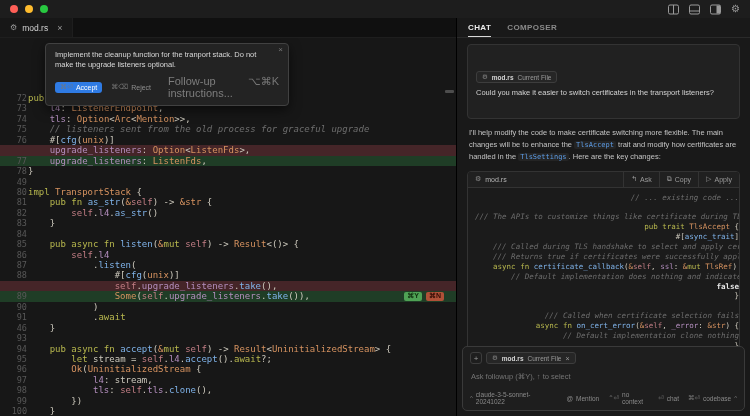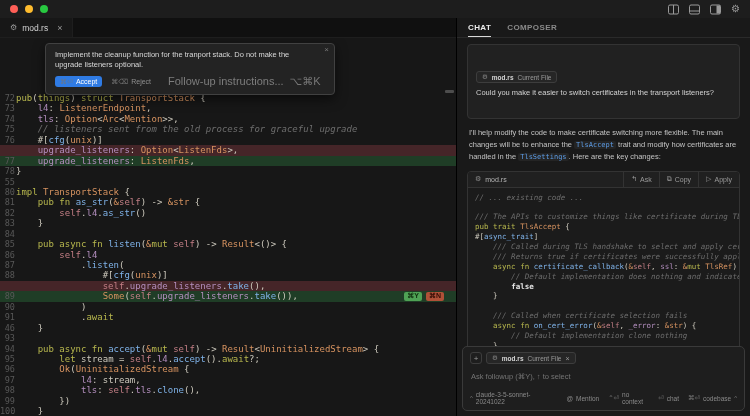--- a/index.html
+++ b/index.html
@@ -22,21 +22,21 @@
   
   .tabbar { height:20px; background:#101010; display:flex; border-bottom:1px solid #1e1e1e; }
   .tab { background:#171717; padding:0 10px; display:flex; align-items:center; gap:5px; font-size:8.5px; color:#d2d2d2; border-right:1px solid #1e1e1e; }
   .tab .tab-gear { font-size:8px; color:#999; }
   .tab .tab-close { color:#9a9a9a; font-size:9px; margin-left:4px; }
 
   
   .editor { position:absolute; top:20px; left:0; right:0; bottom:0; overflow:hidden; }
   .code-lines { padding-top:55px; font-family:"DejaVu Sans Mono",monospace; font-size:9px; }
   .line { display:flex; height:10.45px; line-height:10.5px; position:relative; }
-  .gutter { width:16px; text-align:right; padding-right:1px; color:#585858; font-size:8.5px; flex:none; }
+  .gutter { width:28px; text-align:right; padding-right:1px; color:#585858; font-size:8.5px; flex:none; }
   .code { white-space:pre; }
   .line.removed { background:#452528; }
   .line.added { background:#1f3d26; }
   .diff-badges { position:absolute; right:12px; top:1px; display:flex; gap:4px; }
   .badge { font-size:7px; font-weight:bold; padding:0 3px; border-radius:2px; height:8.5px; line-height:8.5px; font-family:"Liberation Sans",sans-serif; }
   .badge.accept { background:#4fa255; color:#11300f; }
   .badge.reject { background:#b05138; color:#330d06; }
   .scroll-mark { position:absolute; right:2px; top:52px; width:9px; height:3px; background:#4d4d4d; border-radius:1px; }
 
   
@@ -44,21 +44,21 @@
   .tk-ty { color:#d79360; }
   .tk-fn { color:#7fb2e8; }
   .tk-fd { color:#b48fbf; }
   .tk-sf { color:#c27e85; }
   .tk-cm { color:#6d6d6d; font-style:italic; }
   .tk-pn { color:#cdc9bd; }
   .tk-op { color:#d79360; }
   .tk-lit { color:#e8e8e8; font-weight:bold; }
 
   
-  .inline-popup { position:absolute; left:45px; top:5px; width:290px; background:#232323; border:1px solid #414141; border-radius:4px; padding:6px 9px 6px; z-index:5; box-shadow:0 4px 12px rgba(0,0,0,.55); }
+  .inline-popup { position:absolute; left:45px; top:5px; width:244px; background:#232323; border:1px solid #414141; border-radius:4px; padding:6px 9px 6px; z-index:5; box-shadow:0 4px 12px rgba(0,0,0,.55); }
   .popup-text { font-size:7.5px; line-height:10px; color:#d8d8d8; padding-right:8px; }
   .popup-actions { display:flex; align-items:center; gap:9px; margin-top:5px; }
   .btn-accept { background:#2f7be4; color:#fff; font-size:7px; padding:1.5px 5px; border-radius:3px; display:inline-flex; gap:3px; align-items:center; }
   .btn-accept .kbd { opacity:.85; }
   .btn-reject { color:#8f8f8f; font-size:7px; display:inline-flex; gap:3px; align-items:center; }
   .popup-followup { color:#7d7d7d; font-size:11px; margin-left:8px; display:inline-flex; gap:6px; }
   .popup-close { position:absolute; top:2px; right:5px; color:#777; font-size:8px; line-height:8px; }
 
   
   .chat-tabs { height:20px; display:flex; gap:16px; padding:0 11px; border-bottom:1px solid #2a2a2a; align-items:stretch; }
@@ -75,21 +75,21 @@
   .user-text { font-size:7.5px; color:#d2d2d2; margin-top:5px; line-height:10px; }
 
   .assistant { font-size:7.5px; line-height:11.5px; color:#c3c3c3; margin:8px 2px 0; }
   .inline-code { font-family:"DejaVu Sans Mono",monospace; font-size:7px; color:#5c9ce6; background:#242424; border-radius:2px; padding:0 2px; }
 
   .code-card { border:1px solid #333; border-radius:4px; margin-top:7px; overflow:hidden; }
   .code-card-header { height:16px; background:#202020; border-bottom:1px solid #333; display:flex; align-items:center; padding-left:7px; font-size:7px; color:#b5b5b5; gap:4px; }
   .cc-gear { font-size:7px; color:#888; }
   .cc-actions { margin-left:auto; display:flex; height:100%; }
   .cc-action { display:flex; align-items:center; gap:3px; padding:0 7px; border-left:1px solid #333; color:#9a9a9a; font-size:7px; }
-  .code-card-body { background:#1b1b1b; padding:5px 0 5px 7px; font-family:"DejaVu Sans Mono",monospace; font-size:7.5px; overflow:hidden; }
+  .code-card-body { background:#1b1b1b; padding:5px 0 5px 7px; font-family:"DejaVu Sans Mono",monospace; font-size:7.5px; overflow:hidden;text-align:right; }
   .cc-line { height:9.9px; line-height:9.9px; white-space:pre; overflow:hidden; }
 
   
   .chat-input { position:absolute; left:5px; right:5px; bottom:5px; border:1px solid #3a3a3a; border-radius:5px; background:#1e1e1e; padding:5px 7px 5px; z-index:6; }
   .ci-chips { display:flex; gap:4px; align-items:center; }
   .add-chip { width:12px; height:12px; border:1px solid #3d3d3d; border-radius:3px; color:#999; font-size:8px; display:flex; align-items:center; justify-content:center; }
   .ci-placeholder { color:#757575; font-size:7.5px; margin:8px 1px 10px; }
   .ci-footer { display:flex; align-items:center; font-size:6.5px; color:#8a8a8a; gap:9px; }
   .ci-item { display:inline-flex; gap:3px; align-items:center; }
   .ci-right { margin-left:auto; display:flex; gap:9px; }
@@ -186,21 +186,21 @@
           </div>
           <div class="line added">
             <span class="gutter">77</span>
             <span class="code"><span class="tk-pn">    </span><span class="tk-fd">upgrade_listeners</span><span class="tk-pn">: </span><span class="tk-ty">ListenFds</span><span class="tk-pn">,</span></span>
           </div>
           <div class="line">
             <span class="gutter">78</span>
             <span class="code"><span class="tk-pn">}</span></span>
           </div>
           <div class="line">
-            <span class="gutter">55</span>
+            <span class="gutter">49</span>
             <span class="code"></span>
           </div>
           <div class="line">
             <span class="gutter">80</span>
             <span class="code"><span class="tk-kw">impl</span><span class="tk-pn"> </span><span class="tk-ty">TransportStack</span><span class="tk-pn"> {</span></span>
           </div>
           <div class="line">
             <span class="gutter">81</span>
             <span class="code"><span class="tk-pn">    </span><span class="tk-kw">pub fn</span><span class="tk-pn"> </span><span class="tk-fn">as_str</span><span class="tk-pn">(</span><span class="tk-op">&amp;</span><span class="tk-sf">self</span><span class="tk-pn">) -&gt; </span><span class="tk-op">&amp;</span><span class="tk-ty">str</span><span class="tk-pn"> {</span></span>
           </div>

